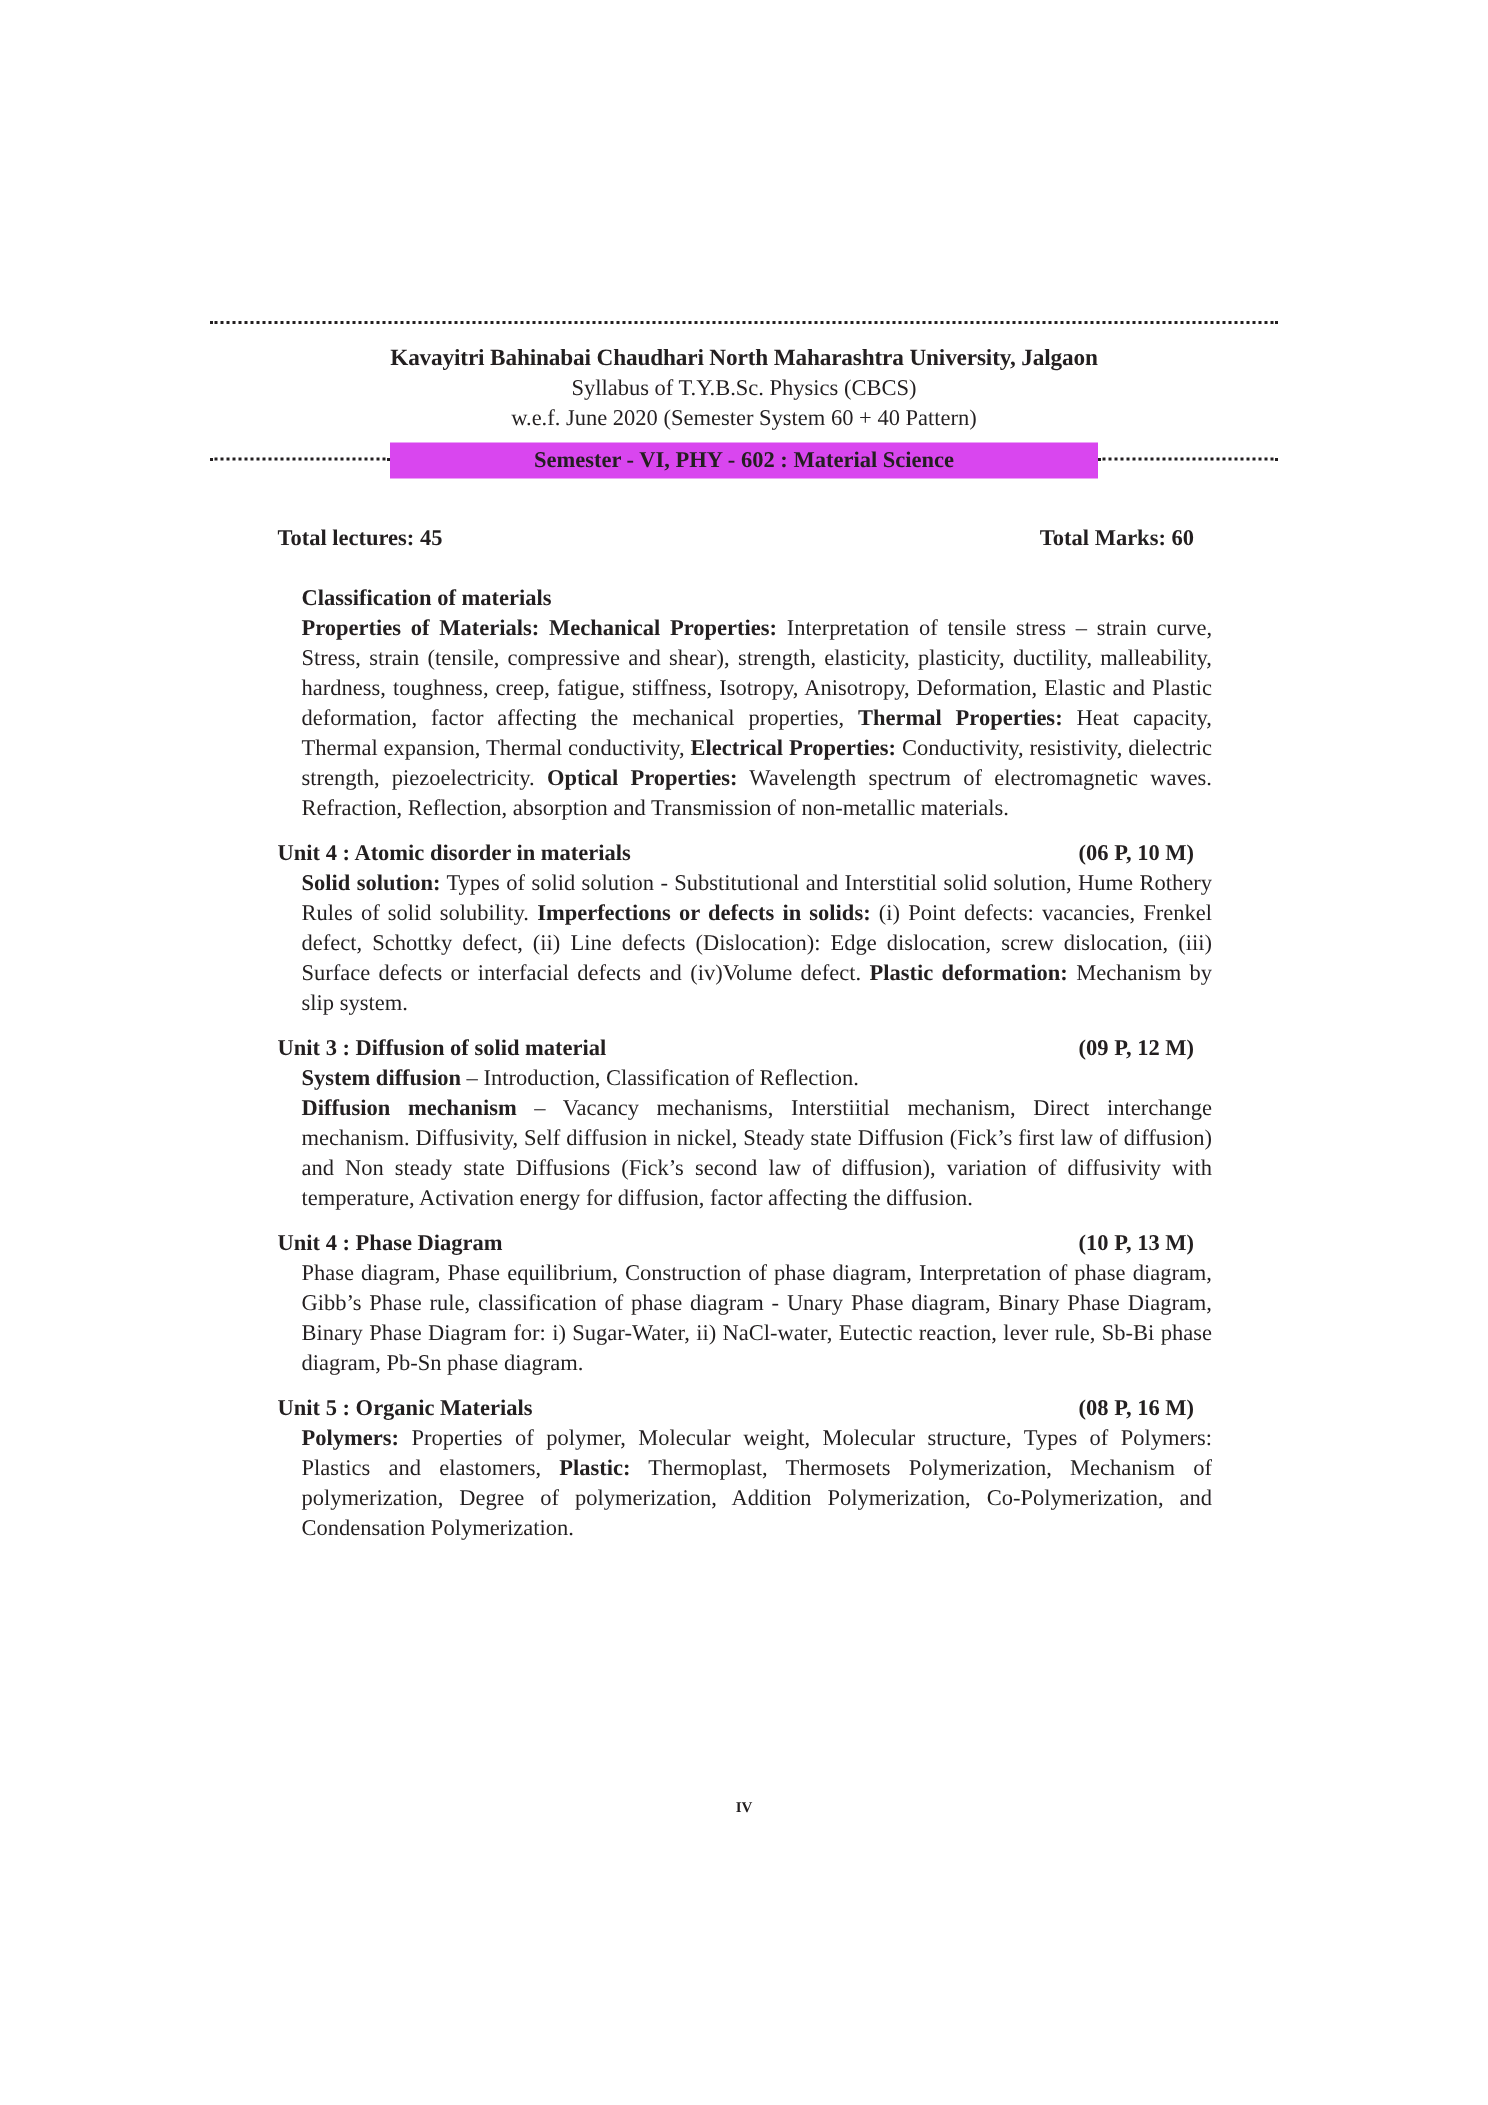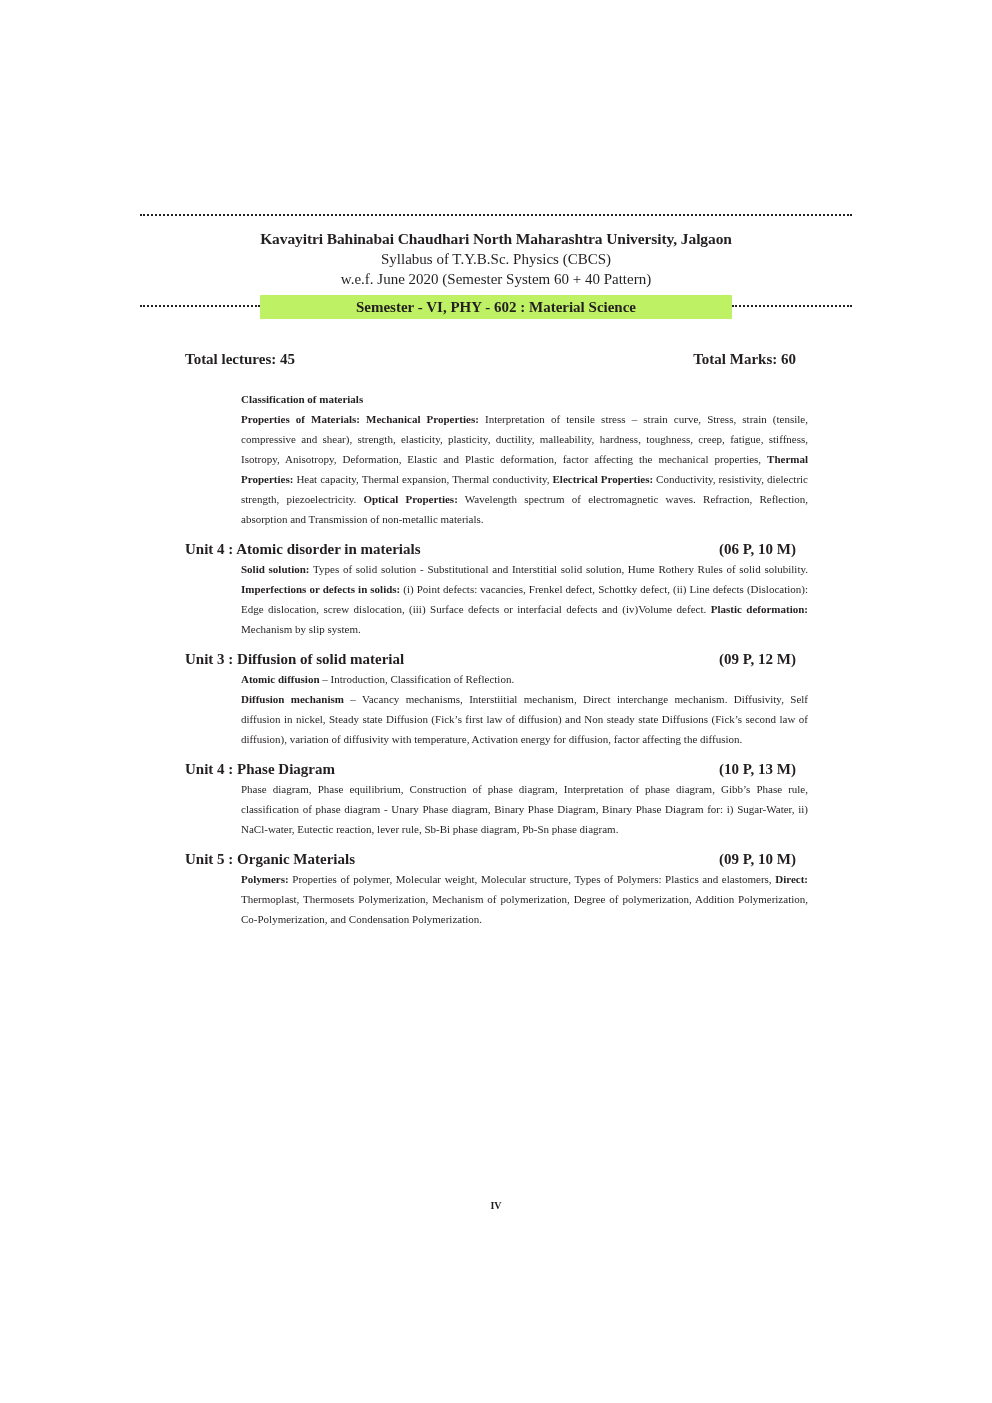--- a/index.html
+++ b/index.html
@@ -36,21 +36,21 @@
     .sub-line {
       font-size: 15px;
       line-height: 20px;
     }
     .sem-band {
       position: absolute;
       left: 260px;
       width: 472px;
       top: 295px;
       height: 24px;
-      background: #bef264;
+      background: #d946ef;
       text-align: center;
       font-weight: bold;
       font-size: 15px;
       line-height: 24px;
     }
     .totals {
       position: absolute;
       left: 185px;
       width: 611px;
       top: 349px;
@@ -72,22 +72,22 @@
     }
     .unit-head {
       display: flex;
       justify-content: space-between;
       width: 611px;
       font-weight: bold;
       font-size: 15px;
       line-height: 20px;
     }
     .unit-body {
-      margin-left: 56px;
-      font-size: 11px;
+      margin-left: 16px;
+      font-size: 15px;
       line-height: 20px;
       text-align: justify;
     }
     .unit-body p {
       margin: 0;
     }
     .b { font-weight: bold; }
     .page-num {
       position: absolute;
       left: 0;
@@ -134,37 +134,37 @@
       <div class="unit-body">
         <p><span class="b">Solid solution:</span><span> Types of solid solution - Substitutional and Interstitial solid solution, Hume Rothery Rules of solid solubility. </span><span class="b">Imperfections or defects in solids:</span><span> (i) Point defects: vacancies, Frenkel defect, Schottky defect, (ii) Line defects (Dislocation): Edge dislocation, screw dislocation, (iii) Surface defects or interfacial defects and (iv)Volume defect. </span><span class="b">Plastic deformation:</span><span> Mechanism by slip system.</span></p>
       </div>
     </div>
     <div class="unit">
       <div class="unit-head">
         <span>Unit 3 : Diffusion of solid material</span>
         <span>(09 P, 12 M)</span>
       </div>
       <div class="unit-body">
-        <p><span class="b">Atomic diffusion</span><span> – Introduction, Classification of Reflection.</span></p>
+        <p><span class="b">System diffusion</span><span> – Introduction, Classification of Reflection.</span></p>
         <p><span class="b">Diffusion mechanism</span><span> – Vacancy mechanisms, Interstiitial mechanism, Direct interchange mechanism. Diffusivity, Self diffusion in nickel, Steady state Diffusion (Fick’s first law of diffusion) and Non steady state Diffusions (Fick’s second law of diffusion), variation of diffusivity with temperature, Activation energy for diffusion, factor affecting the diffusion.</span></p>
       </div>
     </div>
     <div class="unit">
       <div class="unit-head">
         <span>Unit 4 : Phase Diagram</span>
         <span>(10 P, 13 M)</span>
       </div>
       <div class="unit-body">
         <p><span>Phase diagram, Phase equilibrium, Construction of phase diagram, Interpretation of phase diagram, Gibb’s Phase rule, classification of phase diagram - Unary Phase diagram, Binary Phase Diagram, Binary Phase Diagram for: i) Sugar-Water, ii) NaCl-water, Eutectic reaction, lever rule, Sb-Bi phase diagram, Pb-Sn phase diagram.</span></p>
       </div>
     </div>
     <div class="unit">
       <div class="unit-head">
         <span>Unit 5 :  Organic Materials</span>
-        <span>(09 P, 10 M)</span>
+        <span>(08 P, 16 M)</span>
       </div>
       <div class="unit-body">
-        <p><span class="b">Polymers:</span><span> Properties of polymer, Molecular weight, Molecular structure, Types of Polymers: Plastics and elastomers, </span><span class="b">Direct:</span><span> Thermoplast, Thermosets Polymerization, Mechanism of polymerization, Degree of polymerization, Addition Polymerization, Co-Polymerization, and Condensation Polymerization.</span></p>
+        <p><span class="b">Polymers:</span><span> Properties of polymer, Molecular weight, Molecular structure, Types of Polymers: Plastics and elastomers, </span><span class="b">Plastic:</span><span> Thermoplast, Thermosets Polymerization, Mechanism of polymerization, Degree of polymerization, Addition Polymerization, Co-Polymerization, and Condensation Polymerization.</span></p>
       </div>
     </div>
   </div>
 
 <div class="page-num">IV</div>
 
 </body></html>

